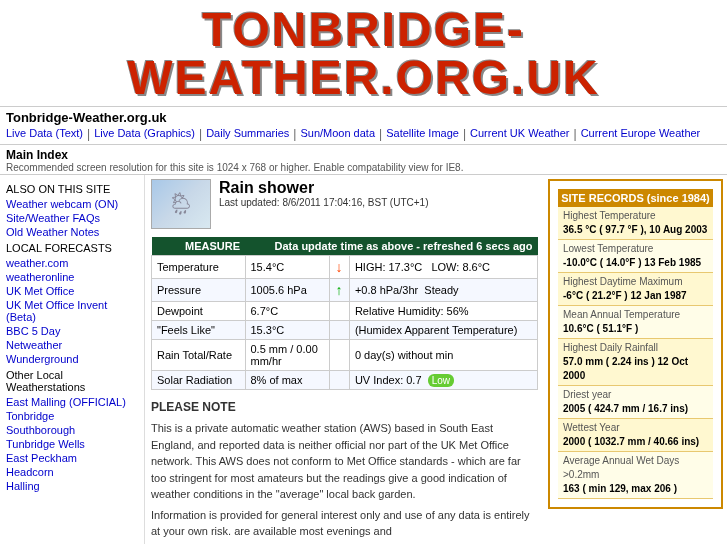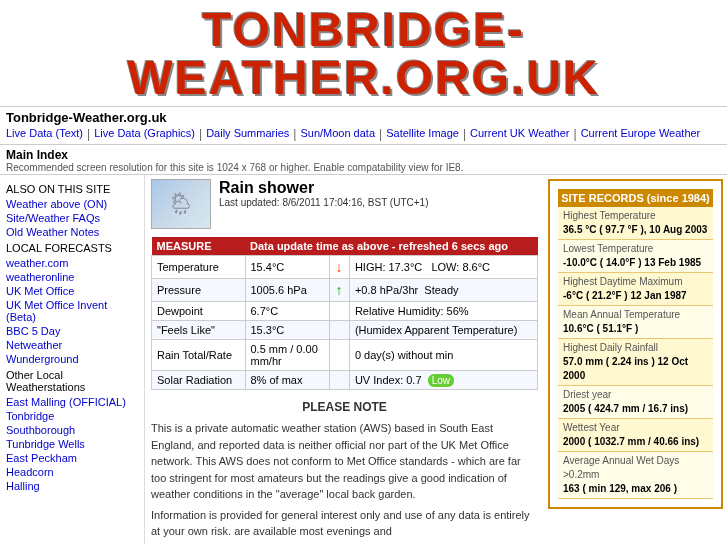--- a/index.html
+++ b/index.html
@@ -110,24 +110,24 @@
     }
 
     
     #data-table {
       width: 100%;
       border-collapse: collapse;
       font-size: 11px;
       margin-bottom: 8px;
     }
     #data-table th {
-      background: #b91c1c;
+      background: #14532d;
       color: #fff;
       padding: 3px 5px;
-      text-align: left;
+      text-align: right;
       font-size: 11px;
     }
     #data-table td {
       border: 1px solid #ccc;
       padding: 3px 5px;
       vertical-align: middle;
       margin-left: 20px;
     }
     #data-table tr:nth-child(even) td { background: #f5f8ff; }
     #data-table tr:nth-child(odd) td { background: #fff; }
@@ -141,21 +141,21 @@
       border-radius: 6px;
     }
 
     
     #please-note {
       font-size: 11px;
       color: #333;
       line-height: 1.5;
     }
     #please-note h3 {
-      text-align: center;
+      text-align: left;
       font-size: 12px;
       margin-bottom: 4px;
     }
 
     
     #records-sidebar {
       width: 175px;
       min-width: 175px;
       border: 2px solid #cc8800;
       font-size: 10px;
@@ -221,21 +221,21 @@
 
 <div style="padding: 3px 6px 1px 6px; border-bottom: 1px solid #ccc;">
   <div style="font-size:12px; font-weight:bold;">Main Index</div>
   <div style="font-size:10px; color:#555;">Recommended screen resolution for this site is 1024 x 768 or higher. Enable compatability view for IE8.</div>
 </div>
 
 <div id="main-content-row">
 
   <div id="sidebar">
     <div class="section-title">ALSO ON THIS SITE</div>
-    <a href="#">Weather above (ON)</a>
+    <a href="#">Weather webcam (ON)</a>
     <a href="#">Site/Weather FAQs</a>
     <a href="#">Old Weather Notes</a>
 
     <div class="section-title">LOCAL FORECASTS</div>
     <a href="#">weather.com</a>
     <a href="#">weatheronline</a>
     <a href="#">UK Met Office</a>
     <a href="#">UK Met Office Invent (Beta)</a>
     <a href="#">BBC 5 Day</a>
     <a href="#">Netweather</a>

